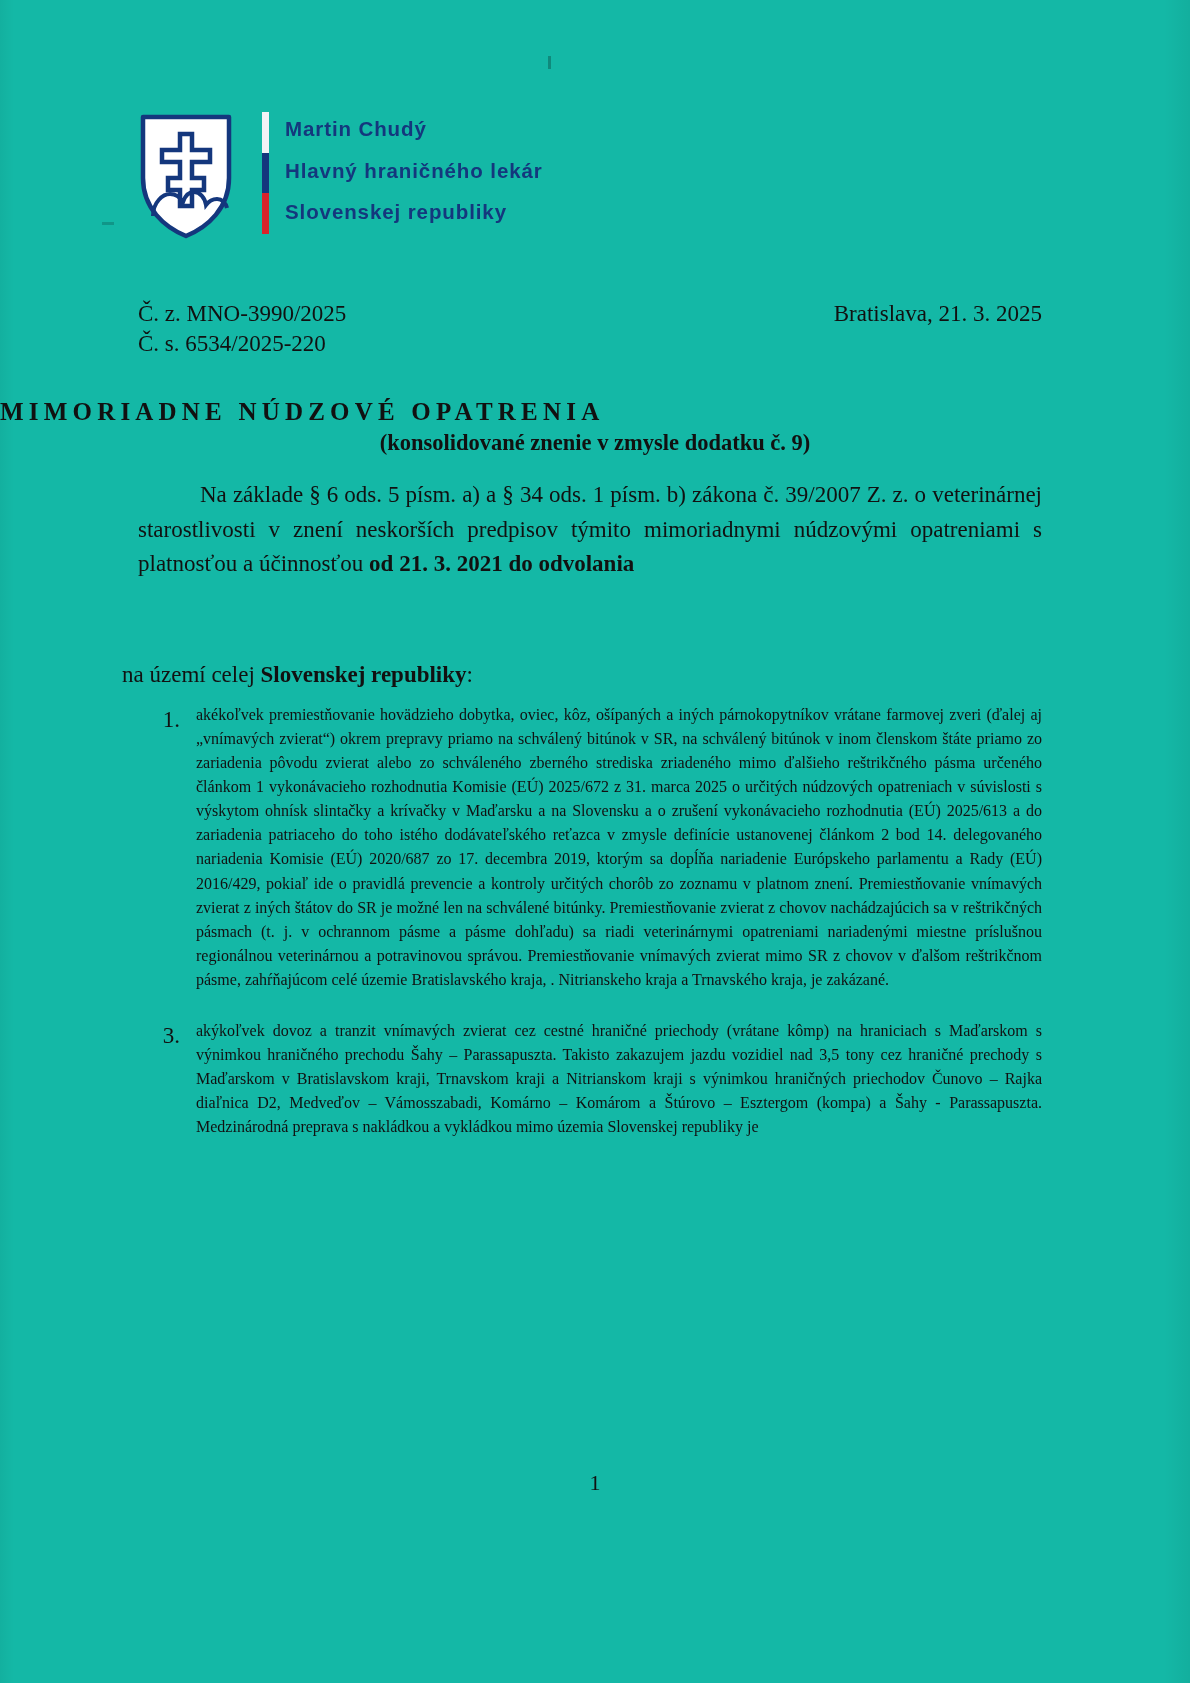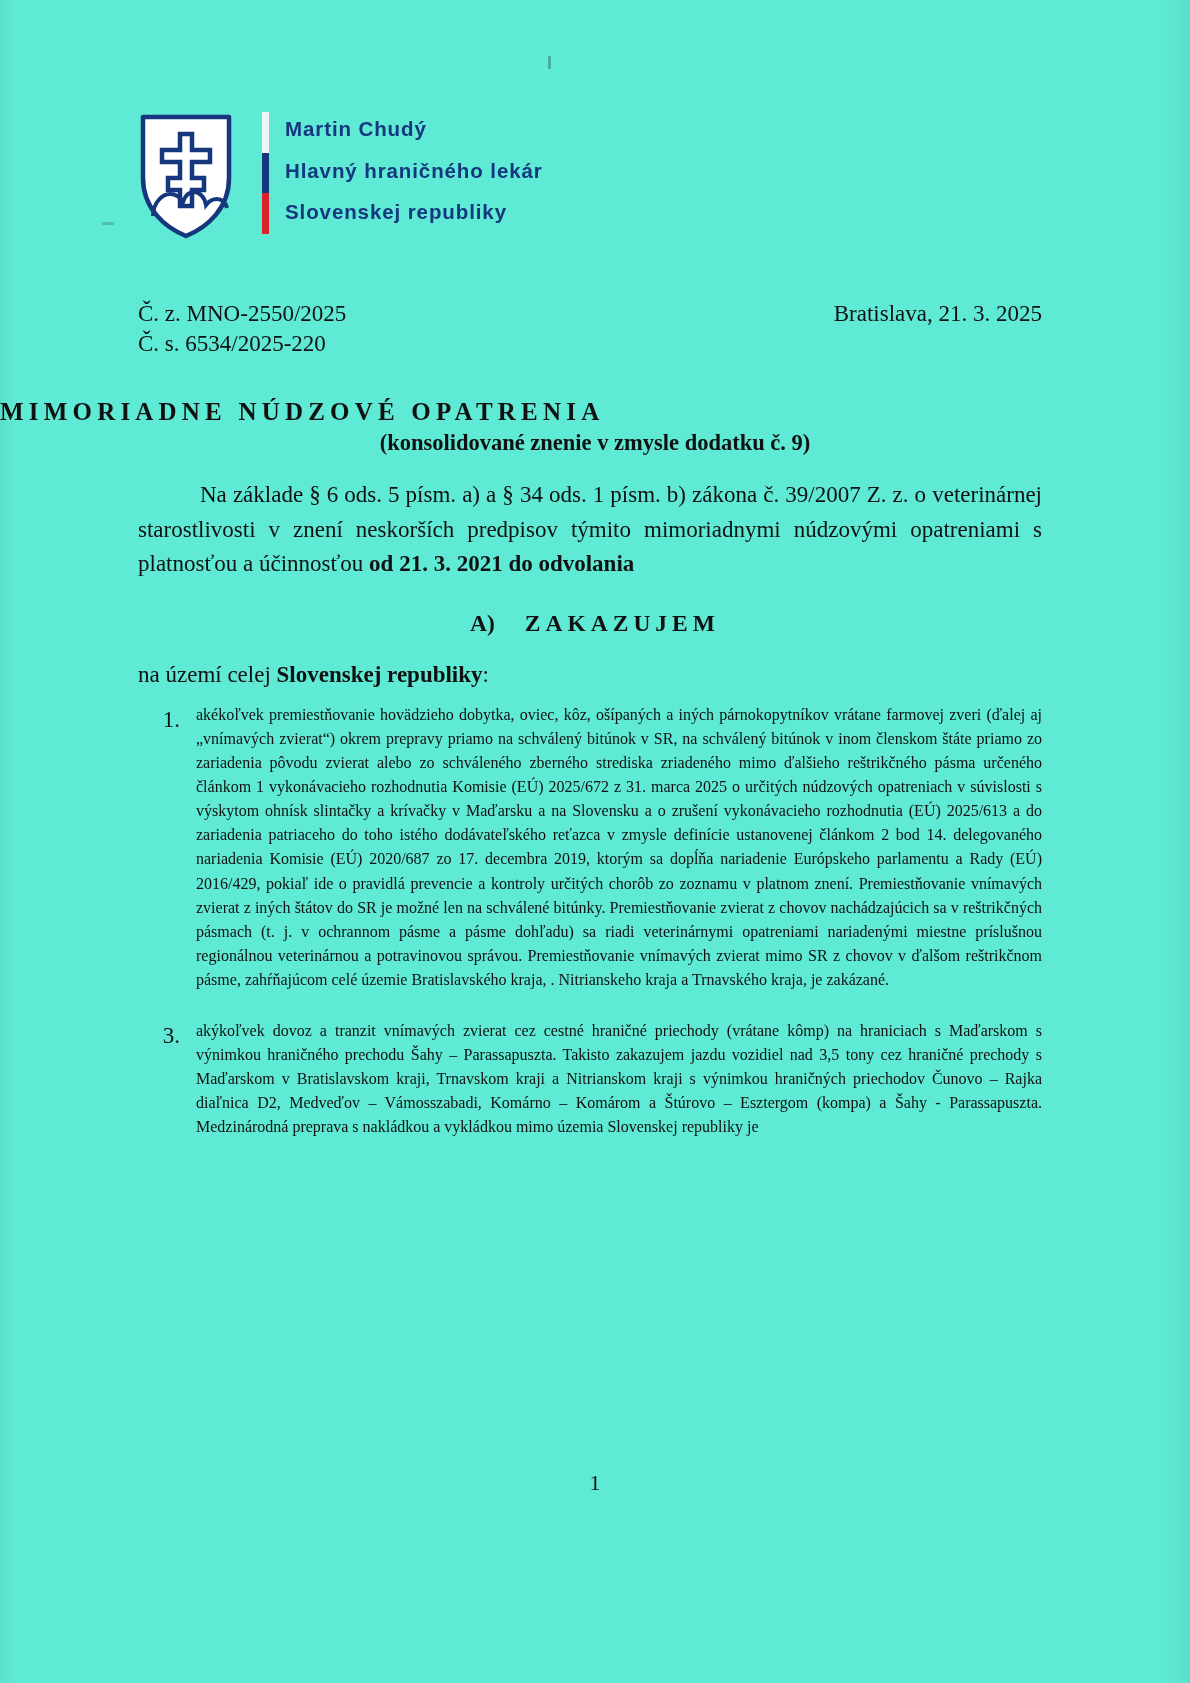--- a/index.html
+++ b/index.html
@@ -4,21 +4,21 @@
 <style>
   html, body {
     margin: 0;
     padding: 0;
     background: #ffffff;
   }
   .page {
     position: relative;
     width: 1190px;
     height: 1683px;
-    background: #5eead4;
+    background: #14b8a6;
     font-family: "Liberation Serif", "DejaVu Serif", serif;
     color: #111111;
     overflow: hidden;
   }
 
   
   .letterhead {
     position: absolute;
     left: 138px;
     top: 112px;
@@ -133,21 +133,21 @@
     font-size: 23.5px;
     font-weight: bold;
     white-space: nowrap;
   }
   .section-heading .sec-letter { letter-spacing: 0px; }
   .section-heading .sec-gap { display: inline-block; width: 30px; }
   .section-heading .sec-word { letter-spacing: 5px; }
 
   .scope-line {
     position: absolute;
-    left: 138px;
+    left: 122px;
     top: 659px;
     width: 904px;
     font-size: 23px;
     line-height: 1.4;
   }
   .scope-line b { font-weight: bold; }
 
   
   .items {
     position: absolute;
@@ -244,32 +244,31 @@
       <div class="lh-lines">
         <div class="lh-line">Martin Chudý</div>
         <div class="lh-line">Hlavný hraničného lekár</div>
         <div class="lh-line">Slovenskej republiky</div>
       </div>
     </div>
   </div>
 
   <div class="refblock">
     <div class="ref-row">
-      <span class="ref-left">Č. z. MNO-2550/2025</span>
+      <span class="ref-left">Č. z. MNO-3990/2025</span>
       <span class="ref-right">Bratislava, 21. 3. 2025</span>
     </div>
     <div class="ref-row2">Č. s. 6534/2025-220</div>
   </div>
 
   <div class="doc-title">MIMORIADNE NÚDZOVÉ OPATRENIA</div>
   <div class="doc-subtitle">(konsolidované znenie v zmysle dodatku č. 9)</div>
 
   <div class="legal-basis"><span>Na základe § 6 ods. 5 písm. a) a § 34 ods. 1 písm. b) zákona č. 39/2007 Z. z. o veterinárnej starostlivosti v znení neskorších predpisov týmito mimoriadnymi núdzovými opatreniami  s platnosťou a účinnosťou </span><b>od 21. 3. 2021 do odvolania</b></div>
 
-  <div class="section-heading"><span class="sec-letter">A)</span><span class="sec-gap"></span><span class="sec-word">ZAKAZUJEM</span></div>
 
   <div class="scope-line"><span>na území celej </span><b>Slovenskej republiky</b><span>:</span></div>
 
   <div class="items">
 
     <div class="item">
       <div class="item-num">1.</div>
       <div class="item-body">akékoľvek premiestňovanie hovädzieho dobytka, oviec, kôz, ošípaných a iných párnokopytníkov vrátane farmovej zveri (ďalej aj „vnímavých zvierat“) okrem prepravy priamo na schválený bitúnok v SR, na schválený bitúnok v inom členskom štáte priamo zo zariadenia pôvodu zvierat alebo zo schváleného zberného strediska zriadeného mimo ďalšieho reštrikčného pásma určeného článkom 1 vykonávacieho rozhodnutia Komisie (EÚ) 2025/672 z 31. marca 2025 o určitých núdzových opatreniach v súvislosti s výskytom ohnísk slintačky a krívačky v Maďarsku a na Slovensku a o zrušení vykonávacieho rozhodnutia (EÚ) 2025/613 a do zariadenia patriaceho do toho istého dodávateľského reťazca v zmysle definície ustanovenej článkom 2 bod 14. delegovaného nariadenia Komisie (EÚ) 2020/687 zo 17. decembra 2019, ktorým sa dopĺňa nariadenie Európskeho parlamentu a Rady (EÚ) 2016/429, pokiaľ ide o pravidlá prevencie a kontroly určitých chorôb zo zoznamu v platnom znení. Premiestňovanie vnímavých zvierat z iných štátov do SR je možné len na schválené bitúnky. Premiestňovanie zvierat z chovov nachádzajúcich sa v reštrikčných pásmach (t. j. v ochrannom pásme a pásme dohľadu) sa riadi veterinárnymi opatreniami nariadenými miestne príslušnou regionálnou veterinárnou a potravinovou správou. Premiestňovanie vnímavých zvierat mimo SR z chovov v ďalšom reštrikčnom pásme, zahŕňajúcom celé územie Bratislavského kraja, . Nitrianskeho kraja a Trnavského kraja, je zakázané.</div>
     </div>
 

